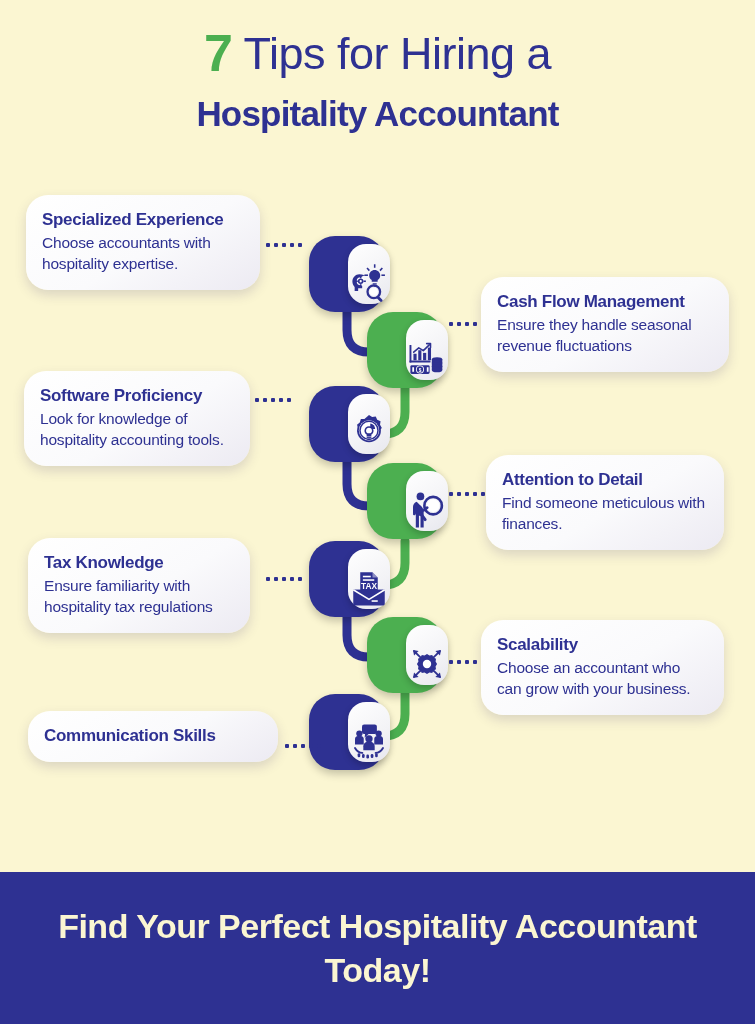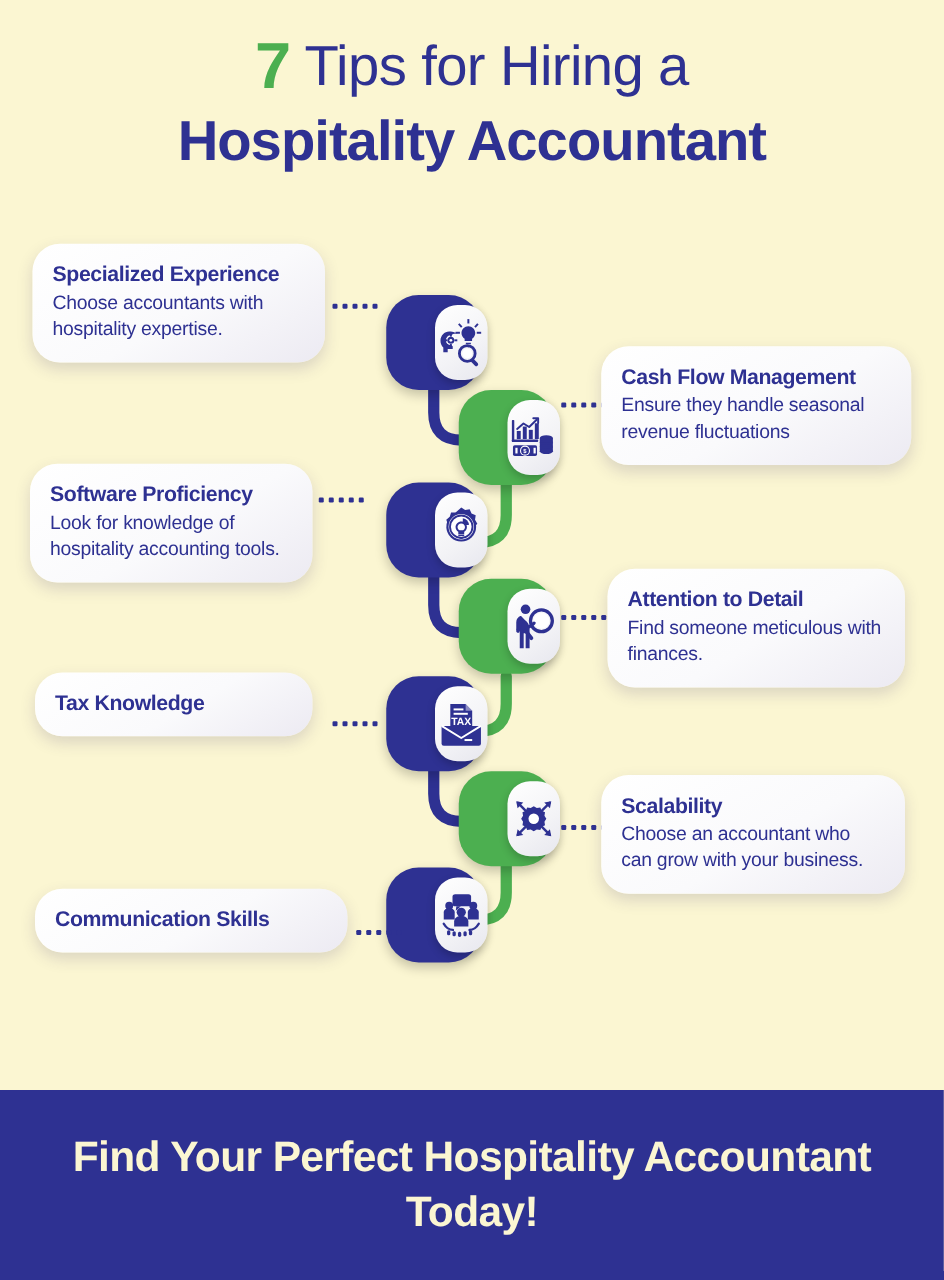--- a/index.html
+++ b/index.html
@@ -9,30 +9,30 @@
     background:#FBF6D2;
     position:relative;
     overflow:hidden;
   }
   .page { position:relative; width:755px; height:1024px; background:#FBF6D2; }
 
   
   .title-block { position:absolute; top:26px; left:0; width:755px; text-align:center; }
   .title-line1 { font-size:45px; font-weight:400; color:#2E3192; letter-spacing:-0.5px; line-height:54px; }
   .title-line1 .seven { color:#4CAF50; font-weight:800; font-size:52px; vertical-align:-2px; }
-  .title-line2 { font-size:45px; font-weight:800; color:#2E3192; letter-spacing:-0.8px; line-height:57px; margin-top:4px; }
+  .title-line2 { font-size:35px; font-weight:800; color:#2E3192; letter-spacing:-0.8px; line-height:57px; margin-top:4px; }
 
   
   .spine { position:absolute; left:0; top:0; width:755px; height:880px; pointer-events:none; }
 
   .node { position:absolute; border-radius:26px; display:flex; align-items:center; justify-content:center; }
   .node .inner {
     width:60px; height:60px; border-radius:18px;
     background:linear-gradient(145deg,#ffffff 0%,#f3f3f6 60%,#e7e7ee 100%);
-    display:flex; align-items:center; justify-content:center;
+    display:flex; align-items:flex-end; justify-content:center;
     box-shadow:0 3px 7px rgba(0,0,0,0.22);
     margin-left:44px;
   }
   .node.navy { background:#2E3192; box-shadow:0 4px 9px rgba(0,0,0,0.22); }
   .node.green { background:#4CAF50; box-shadow:0 4px 9px rgba(0,0,0,0.22); }
   .node svg { display:block; }
 
   
   .card {
     position:absolute;
@@ -307,20 +307,21 @@
     <div class="c-body">Ensure they handle seasonal revenue fluctuations</div>
   </div>
 
   <div class="card" style="left:486px; top:455px; width:238px;">
     <div class="c-title">Attention to Detail</div>
     <div class="c-body">Find someone meticulous with finances.</div>
   </div>
 
   <div class="card" style="left:28px; top:538px; width:222px;">
     <div class="c-title">Tax Knowledge</div>
+    <div class="c-body">Ensure familiarity with hospitality tax regulations</div>
   </div>
 
   <div class="card" style="left:481px; top:620px; width:243px;">
     <div class="c-title">Scalability</div>
     <div class="c-body">Choose an accountant who can grow with your business.</div>
   </div>
 
   <div class="card" style="left:28px; top:711px; width:250px;">
     <div class="c-title">Communication Skills</div>
   </div>

